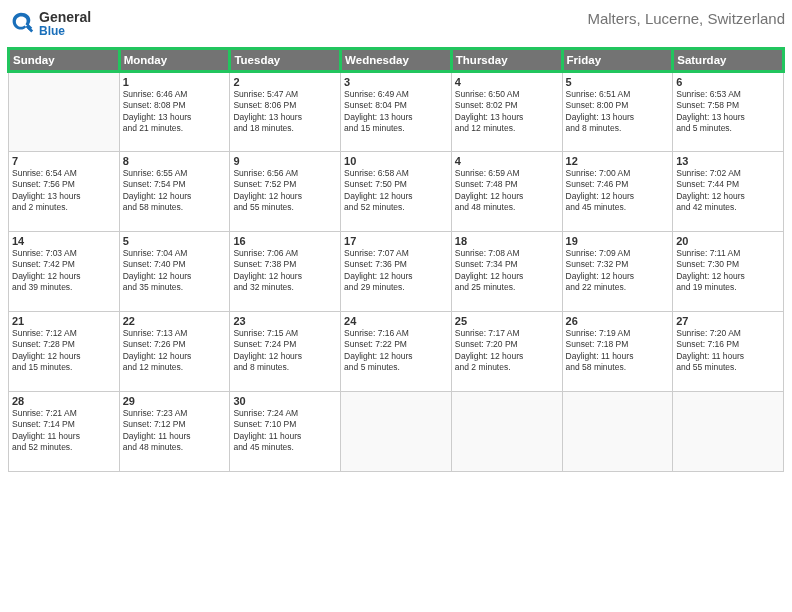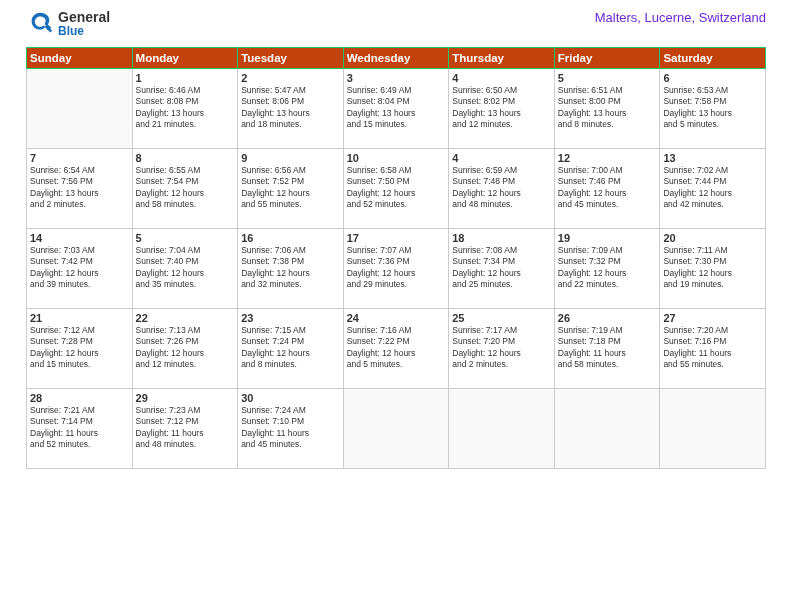--- a/index.html
+++ b/index.html
@@ -7,21 +7,21 @@
       font-family: Arial, sans-serif;
       background: #fff;
       width: 792px;
       height: 612px;
       overflow: hidden;
     }
     .page {
       width: 792px;
       height: 612px;
       background: #fff;
-      padding: 10px 26px;
+      padding: 10px 7px;
     }
     .header {
       display: flex;
       justify-content: space-between;
       align-items: flex-start;
       margin-bottom: 8px;
     }
     .logo {
       display: flex;
       align-items: center;
@@ -48,36 +48,36 @@
     }
     .title-block {
       text-align: right;
     }
     .month-title {
       font-size: 28px;
       font-weight: bold;
       color: #333;
     }
     .location {
-      font-size: 13px;
-      color: #6d28d9;
+      font-size: 15px;
+      color: #737373;
     }
     .calendar {
       width: 100%;
       border-collapse: collapse;
       table-layout: fixed;
     }
     .calendar th {
-      background: #c2410c;
+      background: #737373;
       color: #fff;
       font-size: 11.5px;
       font-weight: bold;
       padding: 4px 3px;
       text-align: left;
-      border: 1px solid #22c55e;
+      border: 3px solid #22c55e;
     }
     .calendar td {
       vertical-align: top;
       border: 1px solid #ccc;
       padding: 3px 3px;
       font-size: 9px;
       color: #333;
       height: 80px;
       width: calc(100% / 7);
     }

